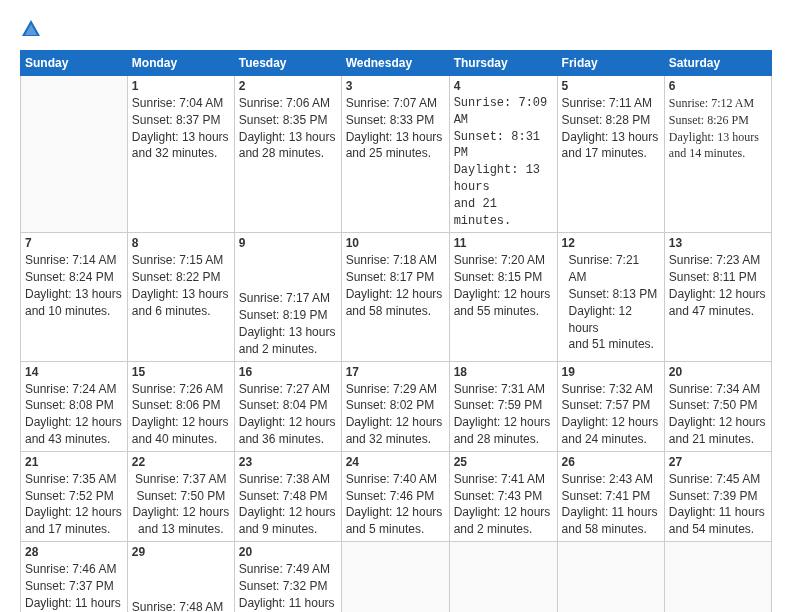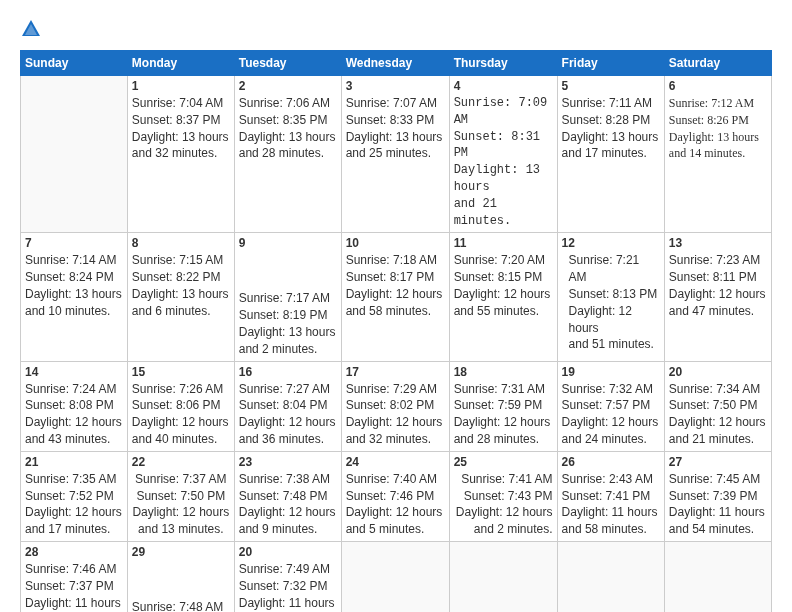--- a/index.html
+++ b/index.html
@@ -292,21 +292,21 @@
           </td>
           <td>
             <span class="day-num">24</span>
             <div class="day-info" style="white-space: pre-line;">Sunrise: 7:40 AM
 Sunset: 7:46 PM
 Daylight: 12 hours
 and 5 minutes.</div>
           </td>
           <td>
             <span class="day-num">25</span>
-            <div class="day-info" style="white-space: pre-line; text-align: right;">Sunrise: 7:41 AM
+            <div class="day-info" style="white-space: pre-line;">Sunrise: 7:41 AM
 Sunset: 7:43 PM
 Daylight: 12 hours
 and 2 minutes.</div>
           </td>
           <td>
             <span class="day-num">26</span>
             <div class="day-info" style="white-space: pre-line;">Sunrise: 2:43 AM
 Sunset: 7:41 PM
 Daylight: 11 hours
 and 58 minutes.</div>

